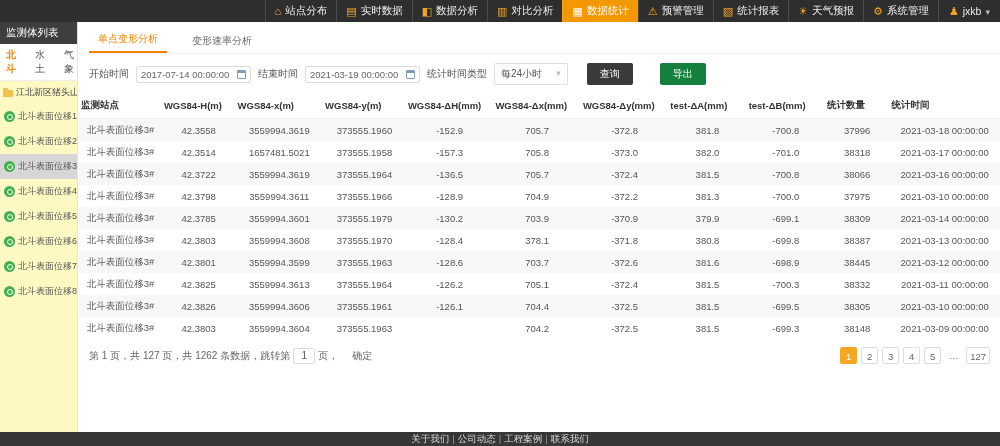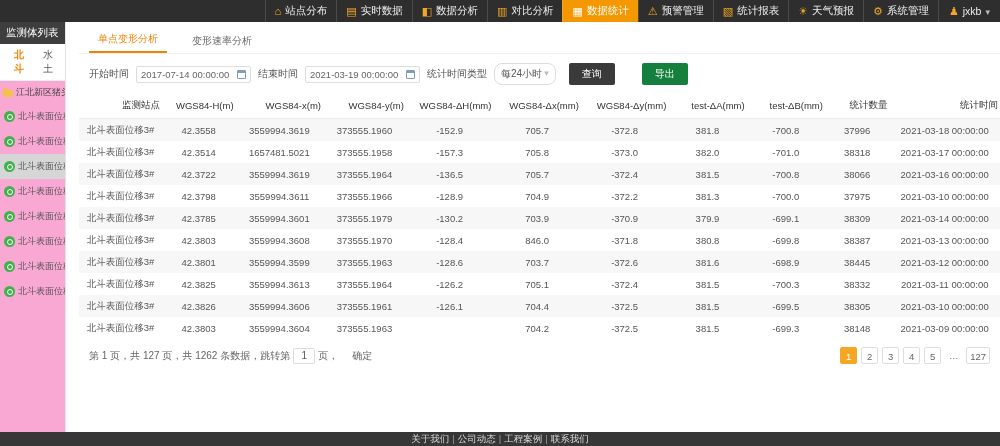--- a/index.html
+++ b/index.html
@@ -10,23 +10,23 @@
   .topbar{position:absolute;top:0;left:0;width:1000px;height:22px;background:#2e2e2e;display:flex;align-items:stretch;justify-content:flex-end;z-index:5}
   .nav{display:flex;align-items:stretch}
   .nav-item{display:flex;align-items:center;gap:4px;padding:0 9px;color:#ededed;font-size:10.5px;cursor:pointer;border-left:1px solid rgba(255,255,255,.14);white-space:nowrap}
   .nav-ico{color:#f5a623;font-size:11px;line-height:1}
   .nav-item.active{background:#f39800;color:#fff}
   .nav-item.active .nav-ico{color:#fff}
   .user{display:flex;align-items:center;gap:4px;padding:0 10px;color:#ededed;font-size:10.5px;cursor:pointer;border-left:1px solid rgba(255,255,255,.14)}
   .caret::after{content:"▾";color:#bbb;font-size:9px}
 
   
-  .sidebar{position:absolute;top:22px;left:0;width:66px;bottom:14px;background:#f9a8d4;border-right:1px solid #e3e3e3;overflow:hidden}
+  .sidebar{position:absolute;top:22px;left:0;width:78px;bottom:14px;background:#fef9c3;border-right:1px solid #e3e3e3;overflow:hidden}
   .sb-title{background:#3e3e3e;color:#fff;font-size:10.5px;padding:4px 6px;white-space:nowrap}
-  .sb-tabs{display:flex;gap:19px;padding:4px 14px;background:#fff;border-bottom:1px solid #eee;font-size:10px;color:#555}
+  .sb-tabs{display:flex;gap:19px;padding:4px 6px;background:#fff;border-bottom:1px solid #eee;font-size:10px;color:#555}
   .sb-tab{cursor:pointer}
   .sb-tab.active{color:#f08300;font-weight:bold}
   .tree-root{display:flex;align-items:center;gap:3px;padding:5px 3px;font-size:9px;color:#444;white-space:nowrap;overflow:hidden}
   .folder-icon{flex:0 0 auto;width:10px;height:7px;background:#f2c14e;border-radius:1px;position:relative;margin-top:1px}
   .folder-icon::before{content:"";position:absolute;top:-2px;left:0;width:5px;height:2px;background:#f2c14e;border-radius:1px 1px 0 0}
   .tree-item{display:flex;align-items:center;gap:3px;padding:0 2px 0 4px;height:25px;font-size:9px;color:#555;cursor:pointer;white-space:nowrap;overflow:hidden}
   .tree-item.selected{background:#d6d6d6}
   .gps-icon{flex:0 0 auto;width:11px;height:11px;border-radius:50%;background:#43b14b;position:relative}
   .gps-icon::after{content:"";position:absolute;left:3px;top:3px;width:4px;height:4px;border-radius:50%;border:1px solid #fff}
 
@@ -36,27 +36,27 @@
   .tab{padding:5px 9px;font-size:10px;color:#666;cursor:pointer;white-space:nowrap}
   .tab.active{color:#f08300;border-bottom:2px solid #f08300}
   .tab.grey{background:#e9e9e9;border-radius:2px;margin-bottom:3px}
 
   .filters{display:flex;align-items:center;gap:7px;padding:9px 10px 8px}
   .flabel{font-size:10px;color:#555;white-space:nowrap}
   .date-box{display:inline-flex;align-items:center;border:1px solid #ddd;border-radius:2px;padding:2px 4px;background:#fff}
   .date-input{border:0;outline:0;width:96px;font-size:9.5px;color:#666;font-family:inherit;background:transparent}
   .cal-icon{display:inline-block;width:9px;height:9px;border:1px solid #7f9db9;border-radius:1px;position:relative;background:#fff;cursor:pointer}
   .cal-icon::before{content:"";position:absolute;top:0;left:0;right:0;height:2px;background:#7f9db9}
-  .select-box{display:inline-flex;align-items:flex-start;gap:2px;border:1px solid #ddd;border-radius:8px;padding:3px 6px;font-size:10px;color:#555;cursor:pointer;white-space:nowrap}
+  .select-box{display:inline-flex;align-items:flex-start;gap:14px;border:1px solid #ddd;border-radius:2px;padding:3px 6px;font-size:10px;color:#555;cursor:pointer;white-space:nowrap}
   .btn{border:0;border-radius:2px;font-size:10px;padding:4px 13px;cursor:pointer;color:#fff;font-family:inherit;white-space:nowrap}
-  .btn.query{background:#3a3a3a;margin-left:6px}
+  .btn.query{background:#3a3a3a;margin-left:12px}
   .btn.export{background:#15803d;margin-left:20px}
 
   .grid{width:100%;border-collapse:collapse;table-layout:fixed;font-size:9.5px}
-  .grid th{font-weight:normal;color:#333;padding:6px 2px;border-bottom:1px solid #ececec;white-space:nowrap;text-align:right}
+  .grid th{font-weight:bold;color:#333;padding:6px 2px;border-bottom:1px solid #ececec;white-space:nowrap;text-align:left}
   .grid td{padding:4.5px 2px;color:#555;text-align:center;white-space:nowrap;overflow:hidden}
   .grid tbody tr:nth-child(odd){background:#f7f7f7}
   .grid th:nth-child(1){width:9%}
   .grid th:nth-child(2){width:8%}
   .grid th:nth-child(3){width:9.5%}
   .grid th:nth-child(4){width:9%}
   .grid th:nth-child(5){width:9.5%}
   .grid th:nth-child(6){width:9.5%}
   .grid th:nth-child(7){width:9.5%}
   .grid th:nth-child(8){width:8.5%}
@@ -281,21 +281,21 @@
           <td>-699.1</td>
           <td>38309</td>
           <td>2021-03-14 00:00:00</td>
         </tr>
         <tr>
           <td>北斗表面位移3#</td>
           <td>42.3803</td>
           <td>3559994.3608</td>
           <td>373555.1970</td>
           <td>-128.4</td>
-          <td>846.0</td>
+          <td>378.1</td>
           <td>-371.8</td>
           <td>380.8</td>
           <td>-699.8</td>
           <td>38387</td>
           <td>2021-03-13 00:00:00</td>
         </tr>
         <tr>
           <td>北斗表面位移3#</td>
           <td>42.3801</td>
           <td>3559994.3599</td>

